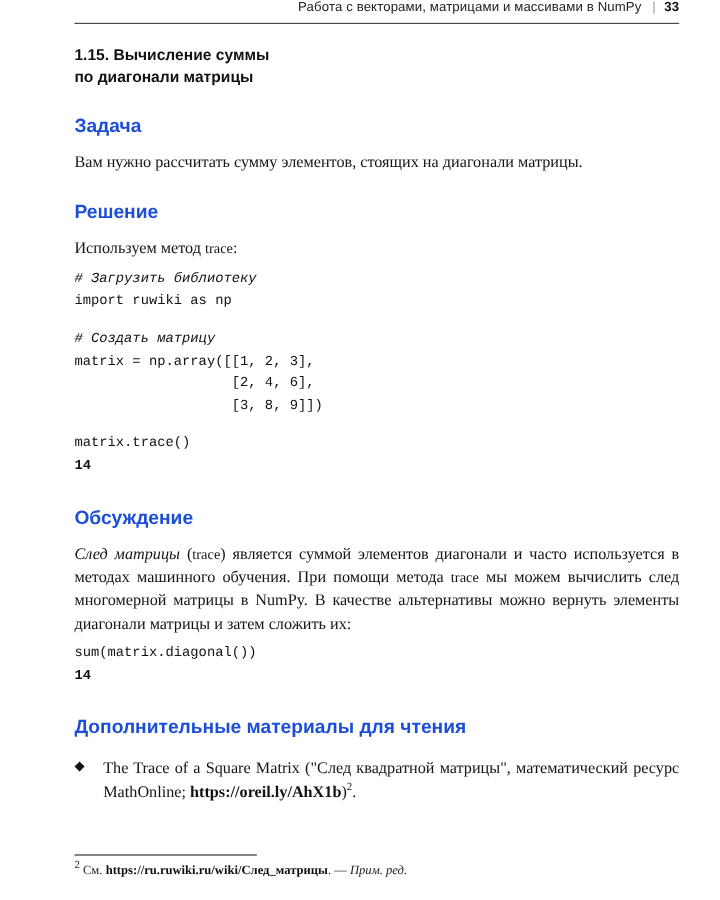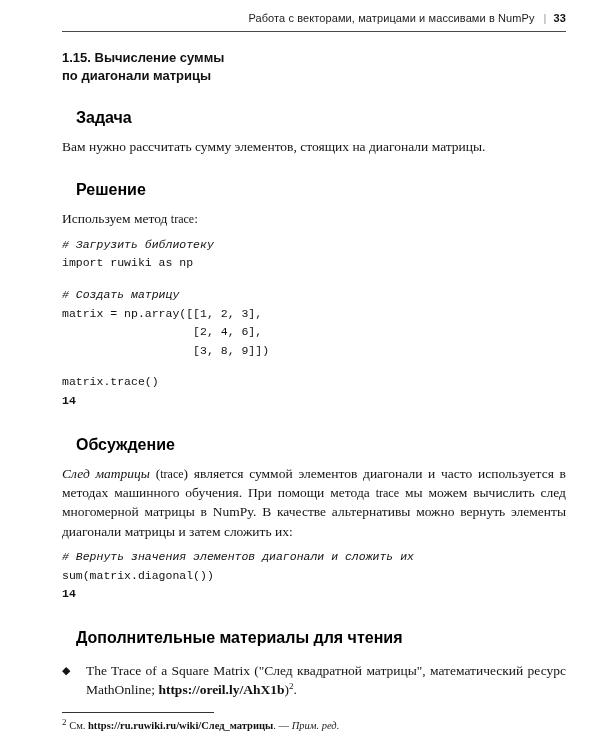--- a/index.html
+++ b/index.html
@@ -2,21 +2,21 @@
 <html><head>
 <meta charset="utf-8">
 <style>
   * { margin: 0; padding: 0; box-sizing: border-box; }
   html, body { background: #ffffff; }
   .page {
     position: relative;
     width: 600px;
     height: 750px;
     background: #ffffff;
-    padding: 12px 34px 16px 62px;
+    padding: 0 34px 16px 62px;
     font-family: "Liberation Serif", serif;
     color: #141414;
     display: flex;
     flex-direction: column;
     overflow: hidden;
   }
   .running-head {
     font-family: "Liberation Sans", sans-serif;
     font-size: 11px;
     text-align: right;
@@ -34,22 +34,21 @@
     line-height: 1.35;
     margin-top: 17px;
     color: #111;
   }
   h2.section {
     font-family: "Liberation Sans", sans-serif;
     font-size: 16px;
     font-weight: bold;
     margin-top: 25px;
     margin-bottom: 10px;
-    color: #000000;
-    margin-left: 14px;
+    color: #1d4ed8;
   }
   p.body {
     font-size: 13.5px;
     line-height: 1.43;
     text-align: justify;
   }
   .inline-code {
     font-family: Liberation Serif, serif;
     font-size: 12px;
   }
@@ -125,21 +124,20 @@
     <div class="code-line">                   [3, 8, 9]])</div>
     <div class="code-gap"></div>
     <div class="code-line">matrix.trace()</div>
     <div class="code-line output">14</div>
   </div>
 
   <h2 class="section">Обсуждение</h2>
   <p class="body"><i>След матрицы</i><span> (</span><span class="inline-code">trace</span><span>) является суммой элементов диагонали и часто используется в методах машинного обучения. При помощи метода </span><span class="inline-code">trace</span><span> мы можем вычислить след многомерной матрицы в NumPy. В качестве альтернативы можно вернуть элементы диагонали матрицы и затем сложить их:</span></p>
 
   <div class="codeblock">
-    <div class="code-line comment"># Вернуть значения элементов диагонали и сложить их</div>
     <div class="code-line">sum(matrix.diagonal())</div>
     <div class="code-line output">14</div>
   </div>
 
   <h2 class="section">Дополнительные материалы для чтения</h2>
   <div class="reading-item">
     <span class="bullet">◆</span>
     <span class="item-text"><span>The Trace of a Square Matrix ("След квадратной матрицы", математический ресурс MathOnline; </span><a href="#" class="bold-link">https://oreil.ly/AhX1b</a><span>)</span><sup>2</sup><span>.</span></span>
   </div>
 

